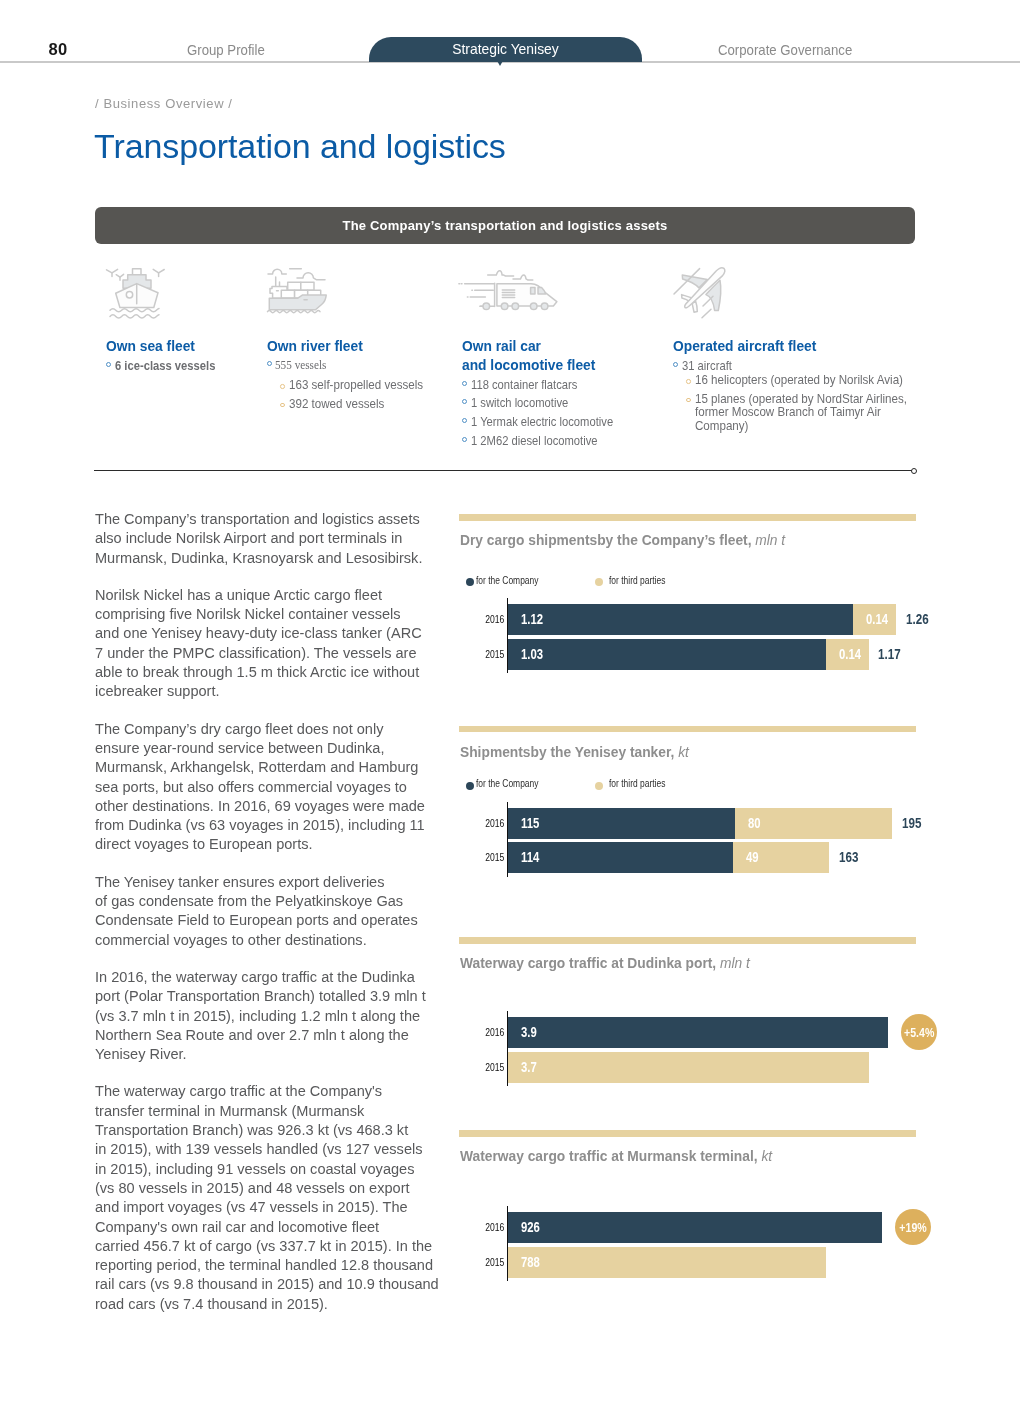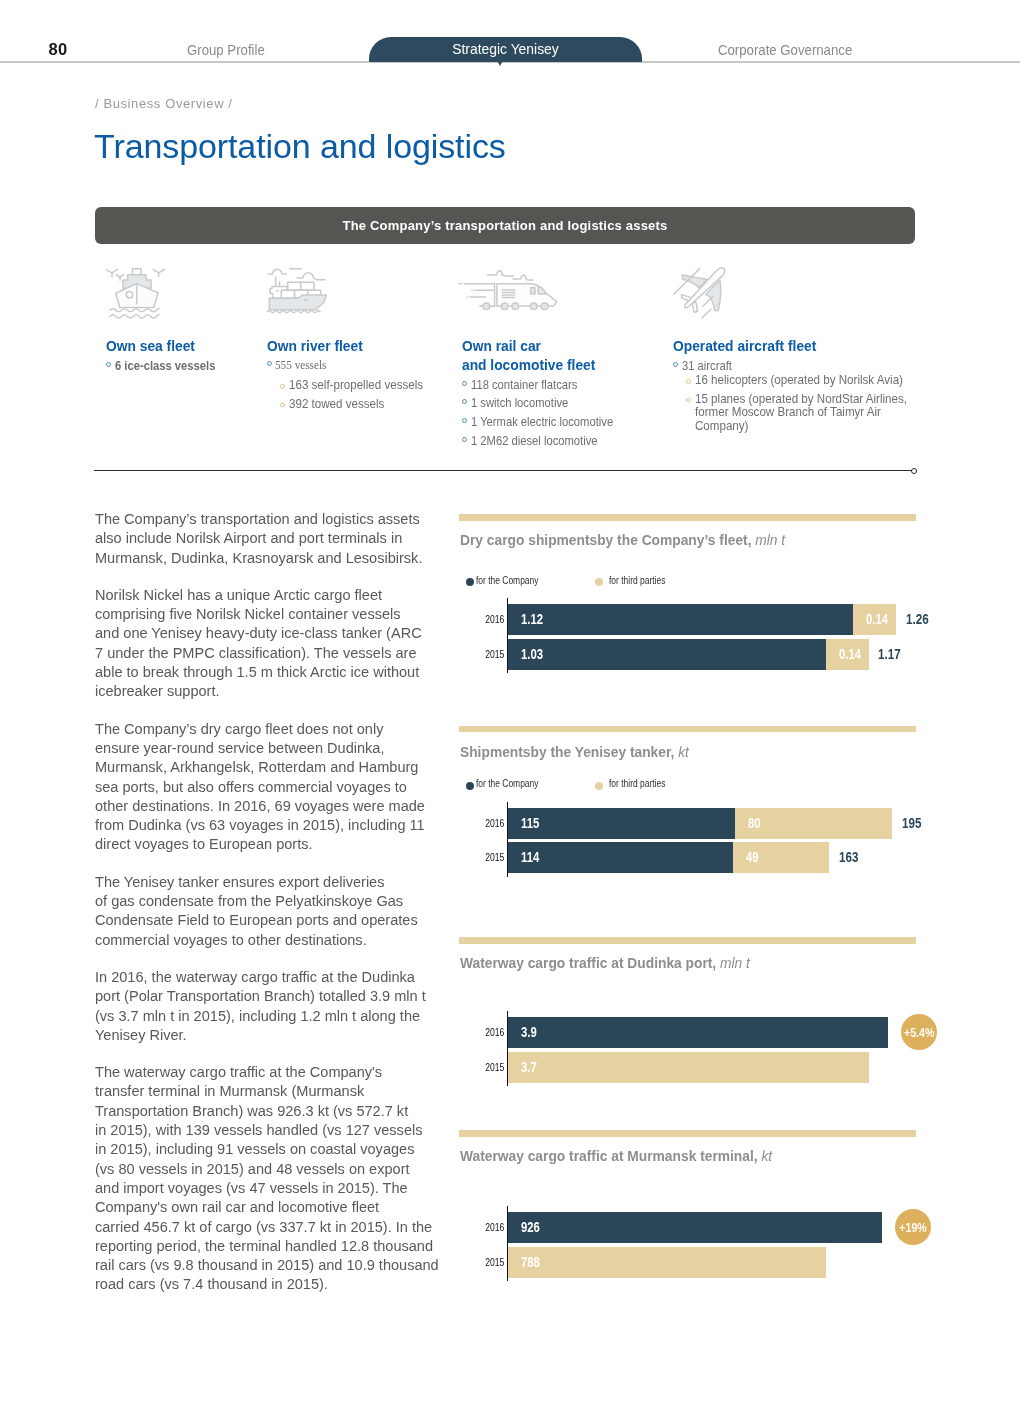--- a/index.html
+++ b/index.html
@@ -336,26 +336,27 @@
       <p>
         <span class="tline">The Yenisey tanker ensures export deliveries</span>
         <span class="tline">of gas condensate from the Pelyatkinskoye Gas</span>
         <span class="tline">Condensate Field to European ports and operates</span>
         <span class="tline">commercial voyages to other destinations.</span>
       </p>
       <p>
         <span class="tline">In 2016, the waterway cargo traffic at the Dudinka</span>
         <span class="tline">port (Polar Transportation Branch) totalled 3.9 mln t</span>
         <span class="tline">(vs 3.7 mln t in 2015), including 1.2 mln t along the</span>
+        <span class="tline">Northern Sea Route and over 2.7 mln t along the</span>
         <span class="tline">Yenisey River.</span>
       </p>
       <p>
         <span class="tline">The waterway cargo traffic at the Company's</span>
         <span class="tline">transfer terminal in Murmansk (Murmansk</span>
-        <span class="tline">Transportation Branch) was 926.3 kt (vs 572.7 kt</span>
+        <span class="tline">Transportation Branch) was 926.3 kt (vs 468.3 kt</span>
         <span class="tline">in 2015), with 139 vessels handled (vs 127 vessels</span>
         <span class="tline">in 2015), including 91 vessels on coastal voyages</span>
         <span class="tline">(vs 80 vessels in 2015) and 48 vessels on export</span>
         <span class="tline">and import voyages (vs 47 vessels in 2015). The</span>
         <span class="tline">Company's own rail car and locomotive fleet</span>
         <span class="tline">carried 456.7 kt of cargo (vs 337.7 kt in 2015). In the</span>
         <span class="tline">reporting period, the terminal handled 12.8 thousand</span>
         <span class="tline">rail cars (vs 9.8 thousand in 2015) and 10.9 thousand</span>
         <span class="tline">road cars (vs 7.4 thousand in 2015).</span>
       </p>

